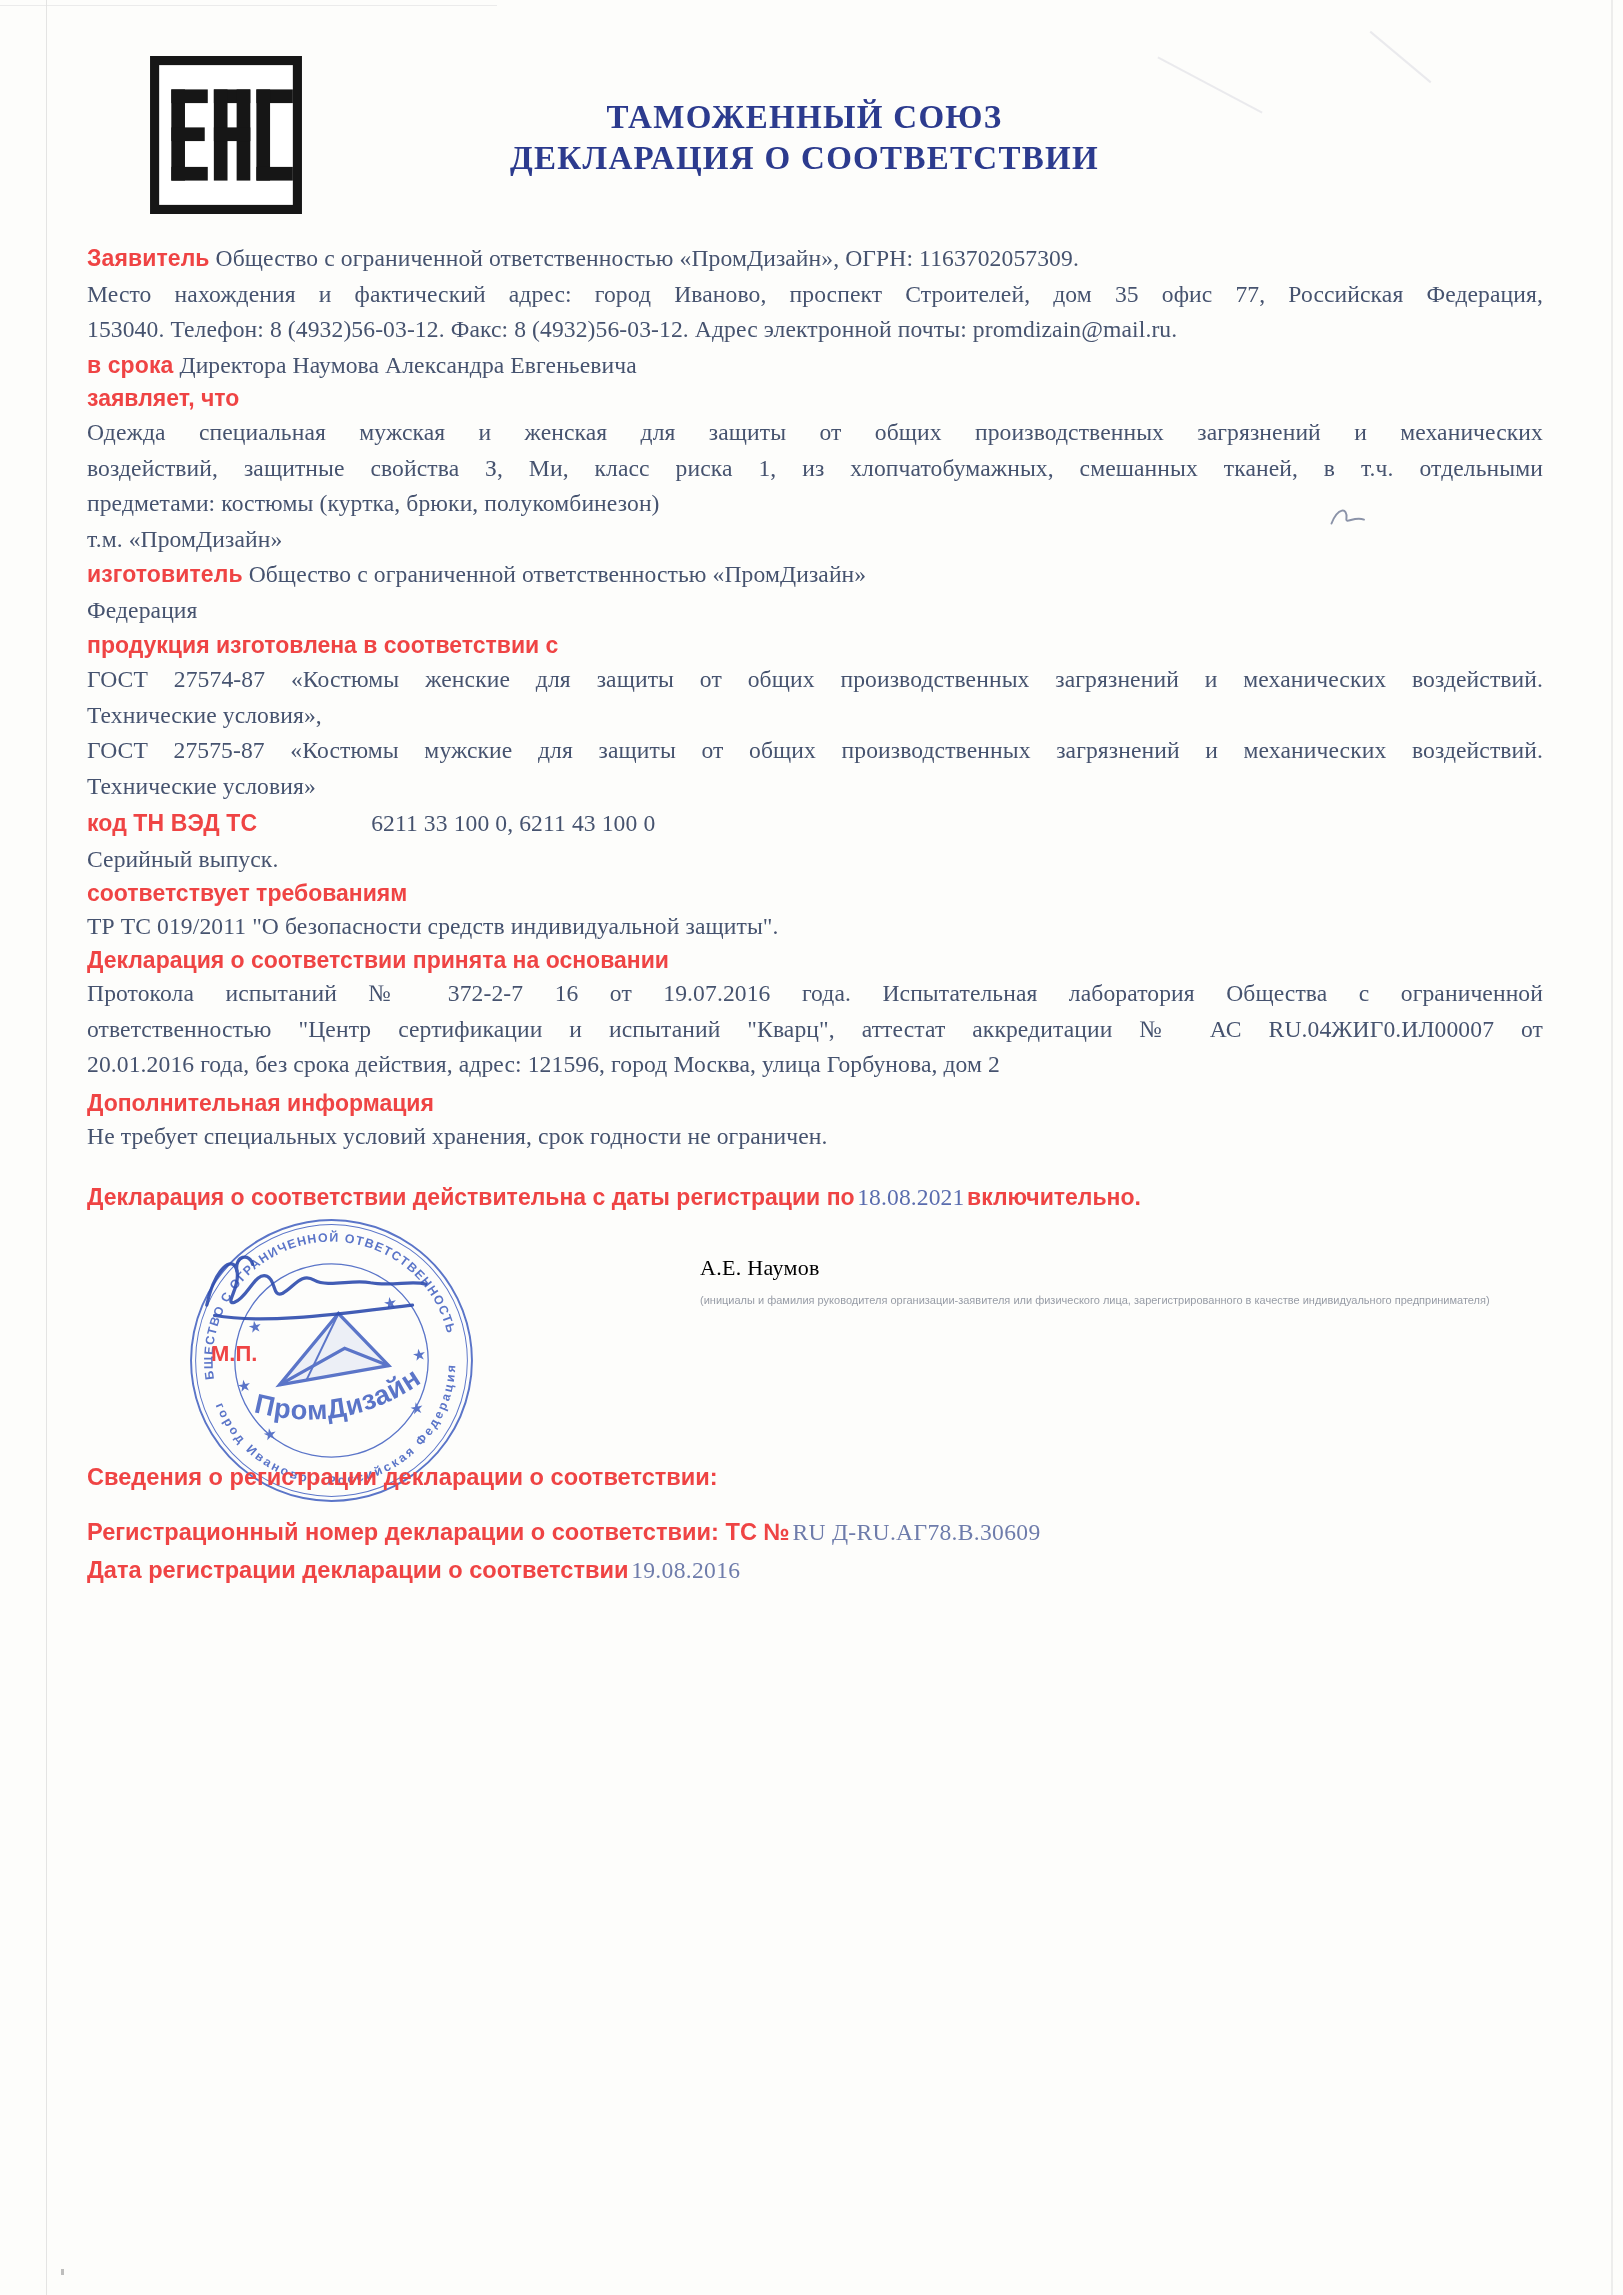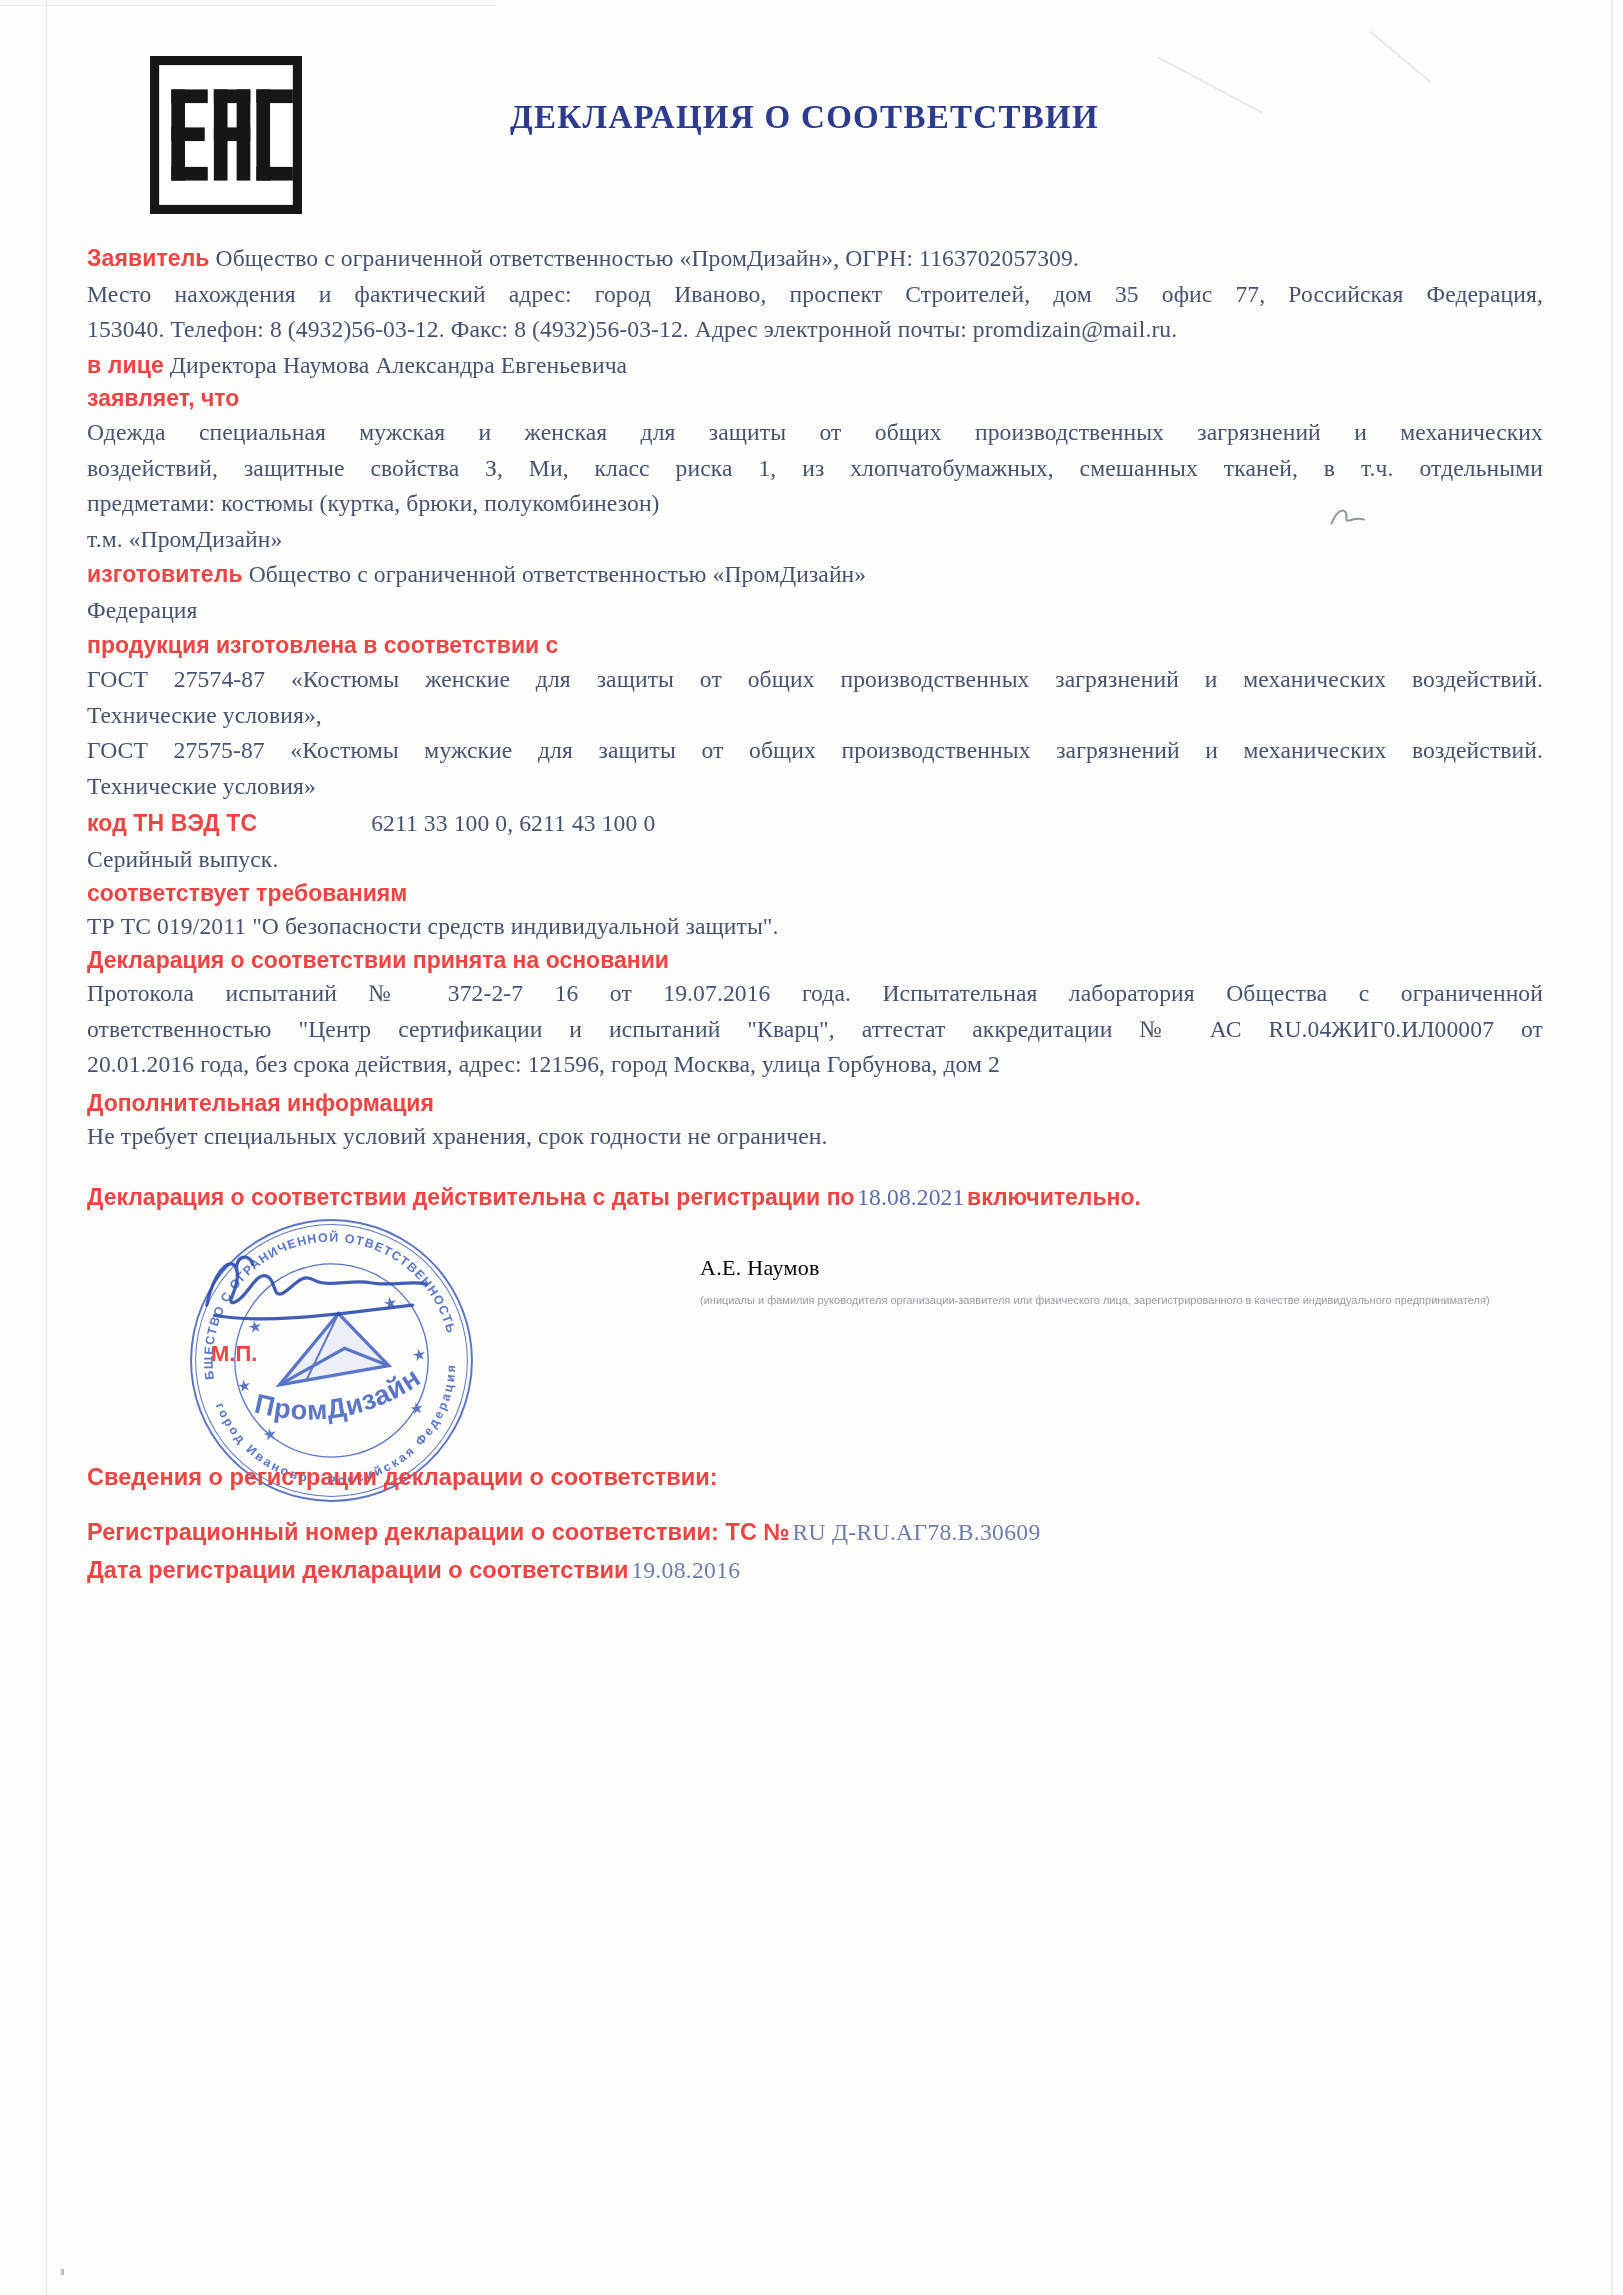--- a/index.html
+++ b/index.html
@@ -78,31 +78,32 @@
         <rect x="42" y="47" width="24" height="9"></rect>
 
         <rect x="70" y="22" width="24" height="9"></rect>
         <rect x="70" y="22" width="9" height="60"></rect>
         <rect x="70" y="73" width="24" height="9"></rect>
       </g>
     </svg>
   </div>
 
   <div class="title">
+    <div>ТАМОЖЕННЫЙ СОЮЗ</div>
     <div>ДЕКЛАРАЦИЯ О СООТВЕТСТВИИ</div>
   </div>
 
   <div class="content">
 
     <p class="t"><span class="b">Заявитель</span> <span>Общество с ограниченной ответственностью «ПромДизайн»,  ОГРН: 1163702057309.</span></p>
 
     <div class="ln t jl">Место нахождения и фактический адрес: город Иваново, проспект Строителей, дом 35 офис 77, Российская Федерация,</div>
     <div class="ln t">153040. Телефон: 8 (4932)56-03-12. Факс: 8 (4932)56-03-12. Адрес электронной почты: promdizain@mail.ru.</div>
 
-    <p class="t"><span class="b">в лице</span> <span>Директора Наумова Александра Евгеньевича</span></p>
+    <p class="t"><span class="b">в срока</span> <span>Директора Наумова Александра Евгеньевича</span></p>
 
     <p class="b">заявляет, что</p>
 
     <div class="ln t jl">Одежда специальная мужская и женская для защиты от общих производственных загрязнений и механических</div>
     <div class="ln t jl">воздействий, защитные свойства З, Ми, класс риска 1, из хлопчатобумажных, смешанных тканей, в т.ч. отдельными</div>
     <div class="ln t">предметами: костюмы (куртка, брюки, полукомбинезон)</div>
 
     <p class="t">т.м. «ПромДизайн»</p>
 
     <p class="t"><span class="b">изготовитель</span> <span>Общество с ограниченной ответственностью «ПромДизайн»</span></p>

